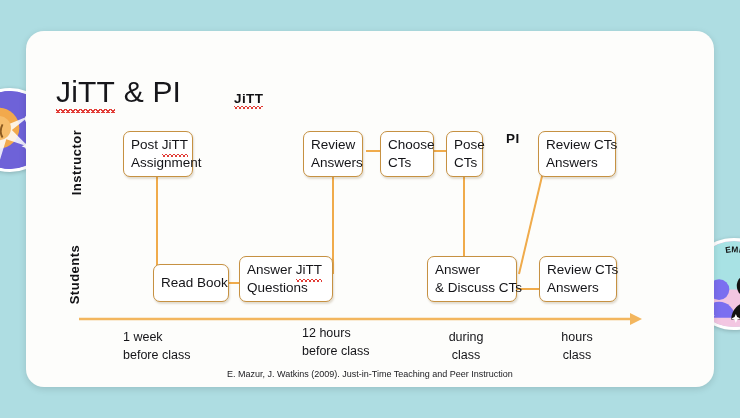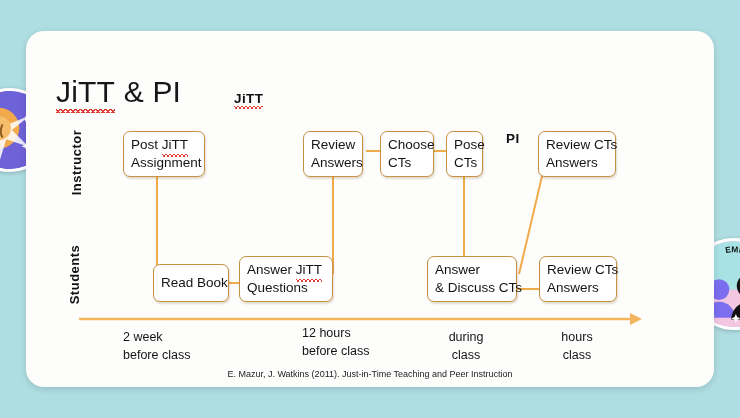--- a/index.html
+++ b/index.html
@@ -226,21 +226,21 @@
         <path d="M408 120 H420"></path>
 
         <path d="M438 137 V243"></path>
 
         <path d="M493 243 L525 107"></path>
 
         <path d="M491 258 H513"></path>
       </g>
     </svg>
 
-    <div class="pbox" style="left:97px; top:100px; width:82px;">
+    <div class="pbox" style="left:97px; top:100px; width:70px;">
       <div>Post <span class="sq">JiTT</span></div>
       <div>Assignment</div>
     </div>
 
     <div class="pbox" style="left:277px; top:100px; width:60px;">
       <div>Review</div>
       <div>Answers</div>
     </div>
 
     <div class="pbox" style="left:354px; top:100px; width:54px;">
@@ -276,32 +276,32 @@
       <div>Review CTs</div>
       <div>Answers</div>
     </div>
 
     <svg id="timeline" viewBox="0 0 688 356">
       <line x1="53" y1="288" x2="605" y2="288" stroke="#f3b65e" stroke-width="2.4"></line>
       <path d="M604 282 L616 288 L604 294 Z" fill="#f3b65e"></path>
     </svg>
 
     <div class="tick-label" style="left:97px; top:297px;">
-      <span>2 week</span>
+      <span>1 week</span>
       <span>before class</span>
     </div>
     <div class="tick-label" style="left:276px; top:293px;">
       <span>12 hours</span>
       <span>before class</span>
     </div>
     <div class="tick-label" style="left:412px; top:297px; width:56px; text-align:center;">
       <span>during</span>
       <span>class</span>
     </div>
     <div class="tick-label" style="left:527px; top:297px; width:48px; text-align:center;">
       <span>hours</span>
       <span>class</span>
     </div>
 
-    <div class="citation">E. Mazur, J. Watkins (2011). Just-in-Time Teaching and Peer Instruction</div>
+    <div class="citation">E. Mazur, J. Watkins (2009). Just-in-Time Teaching and Peer Instruction</div>
 
   </div>
 </div>
 
 </body></html>

